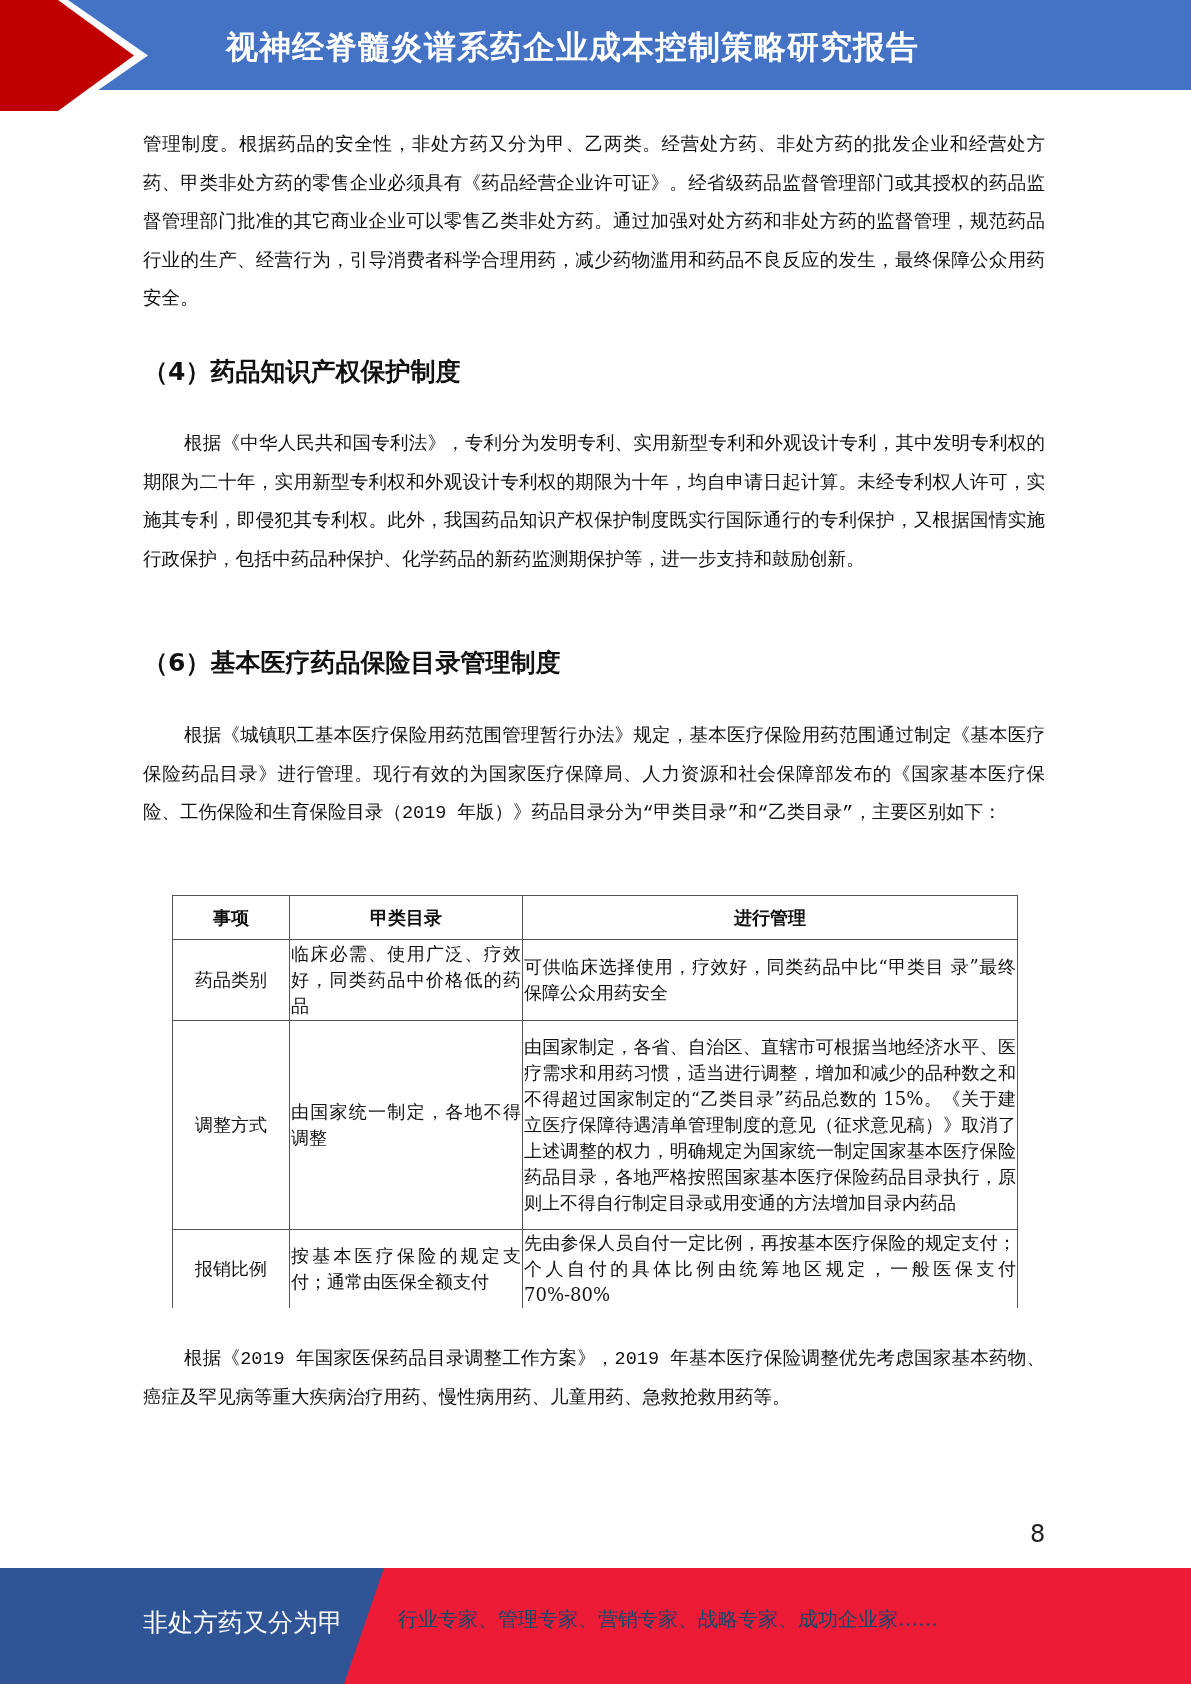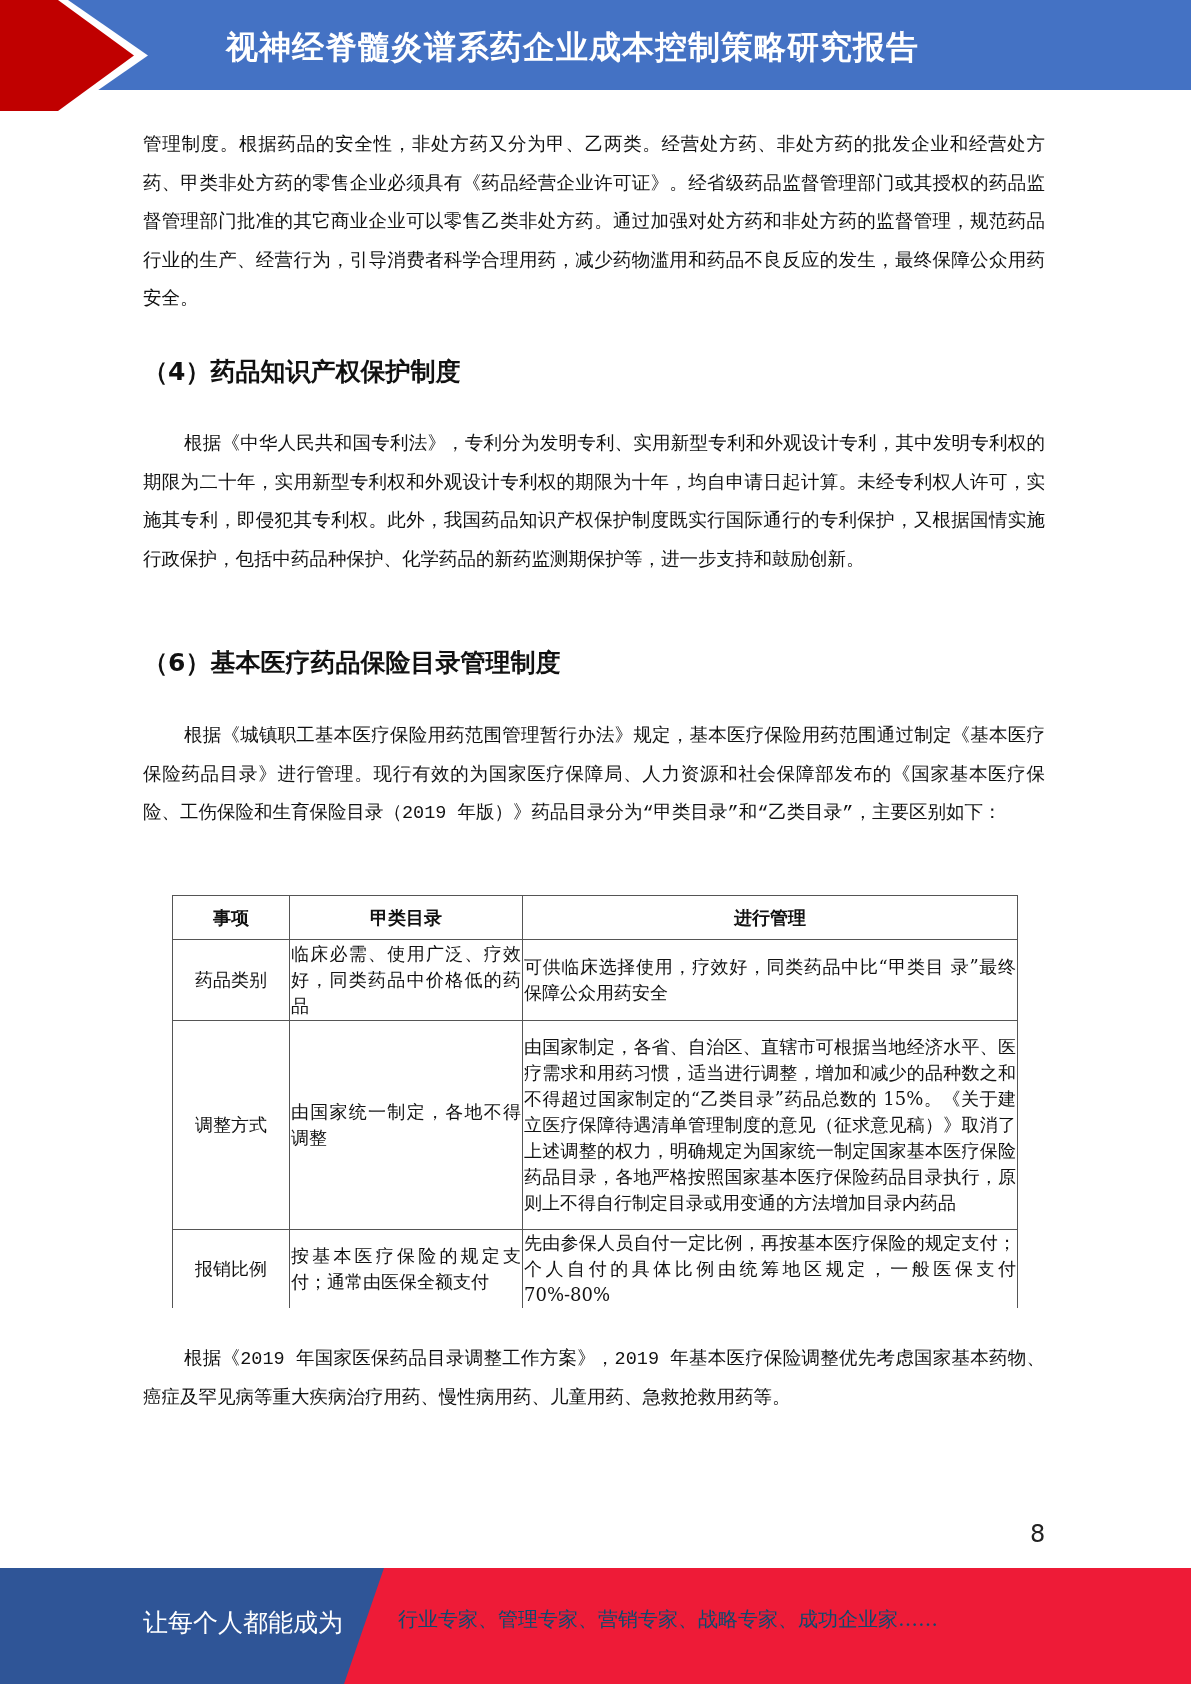--- a/index.html
+++ b/index.html
@@ -117,15 +117,15 @@
 
 <p class="para indent" style="top:1341px;">根据《2019 年国家医保药品目录调整工作方案》，2019 年基本医疗保险调整优先考虑国家基本药物、癌症及罕见病等重大疾病治疗用药、慢性病用药、儿童用药、急救抢救用药等。</p>
 
 <div class="page-num">8</div>
 
 <div class="footer">
   <svg width="1191" height="116" viewBox="0 0 1191 116">
     <rect x="0" y="0" width="1191" height="116" fill="#ee1b37"></rect>
     <polygon points="0,0 384,0 344,116 0,116" fill="#2f5597"></polygon>
   </svg>
-  <div class="slogan-left">让每个人都能成为</div>
+  <div class="slogan-left">非处方药又分为甲</div>
   <div class="slogan-right">行业专家、管理专家、营销专家、战略专家、成功企业家……</div>
 </div>
 
 </body></html>

